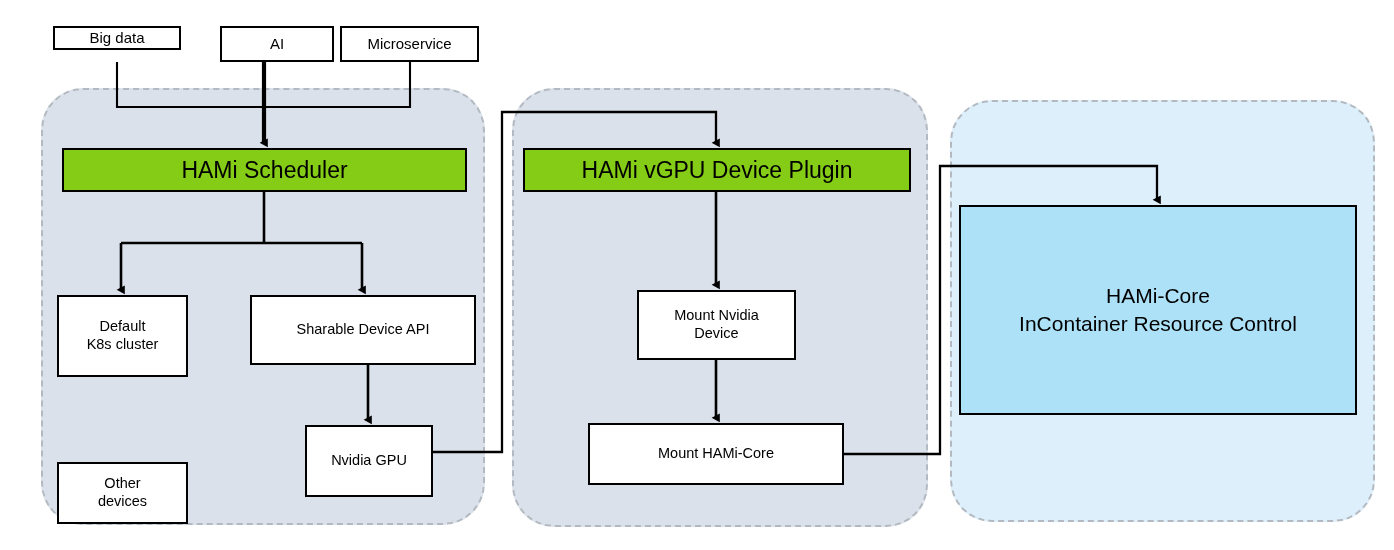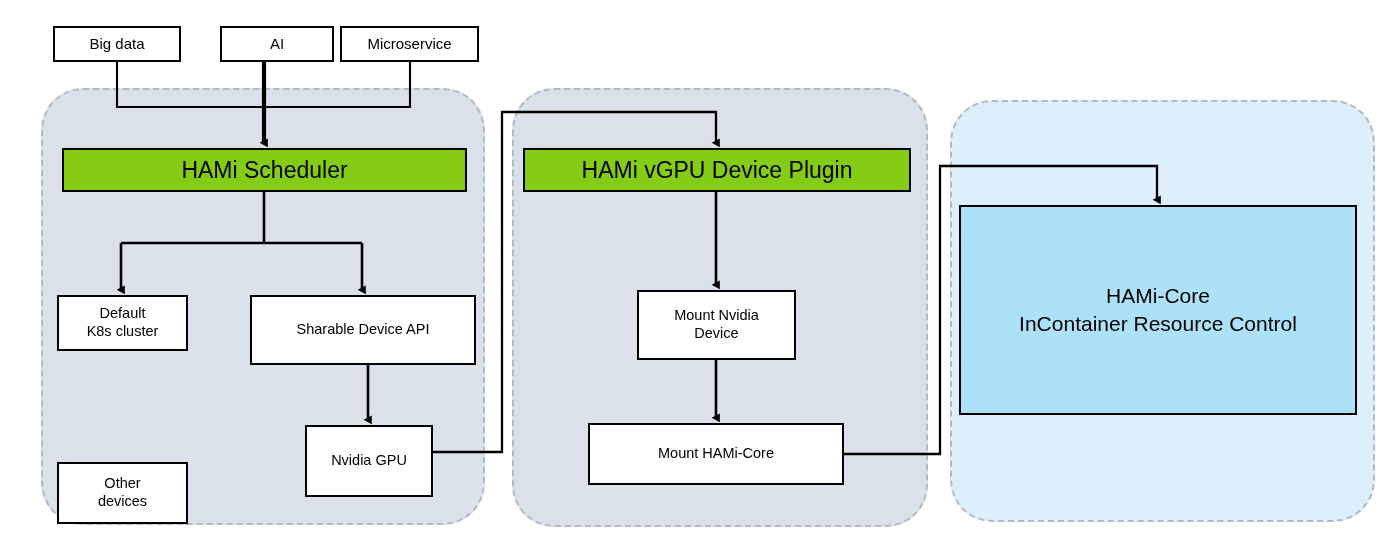--- a/index.html
+++ b/index.html
@@ -62,37 +62,37 @@
       <path d="M432,452 L502,452 L502,112 L716,112 L716,143" stroke-width="2.3" marker-end="url(#ah)"></path>
 
       <path d="M716,192 L716,285" stroke-width="2.6" marker-end="url(#ah)"></path>
 
       <path d="M716,360 L716,418" stroke-width="2.6" marker-end="url(#ah)"></path>
 
       <path d="M843,454 L940,454 L940,166 L1157,166 L1157,200" stroke-width="2.3" marker-end="url(#ah)"></path>
     </g>
   </svg>
 
-  <div class="node src" style="left:53px;top:26px;width:128px;height:36px;">
+  <div class="node src" style="left:53px;top:26px;width:128px;height:24px;">
     <span>Big data</span>
   </div>
 
   <div class="node src" style="left:220px;top:26px;width:114px;height:36px;">
     <span>AI</span>
   </div>
 
   <div class="node src" style="left:340px;top:26px;width:139px;height:36px;">
     <span>Microservice</span>
   </div>
 
   <div class="node header" style="left:62px;top:148px;width:405px;height:44px;">
     <span>HAMi Scheduler</span>
   </div>
 
-  <div class="node small" style="left:57px;top:295px;width:131px;height:56px;">
+  <div class="node small" style="left:57px;top:295px;width:131px;height:82px;">
     <span>Default
 K8s cluster</span>
   </div>
 
   <div class="node small" style="left:250px;top:295px;width:226px;height:70px;">
     <span>Sharable Device API</span>
   </div>
 
   <div class="node small" style="left:57px;top:425px;width:131px;height:62px;margin-top:37px;">
     <span>Other

